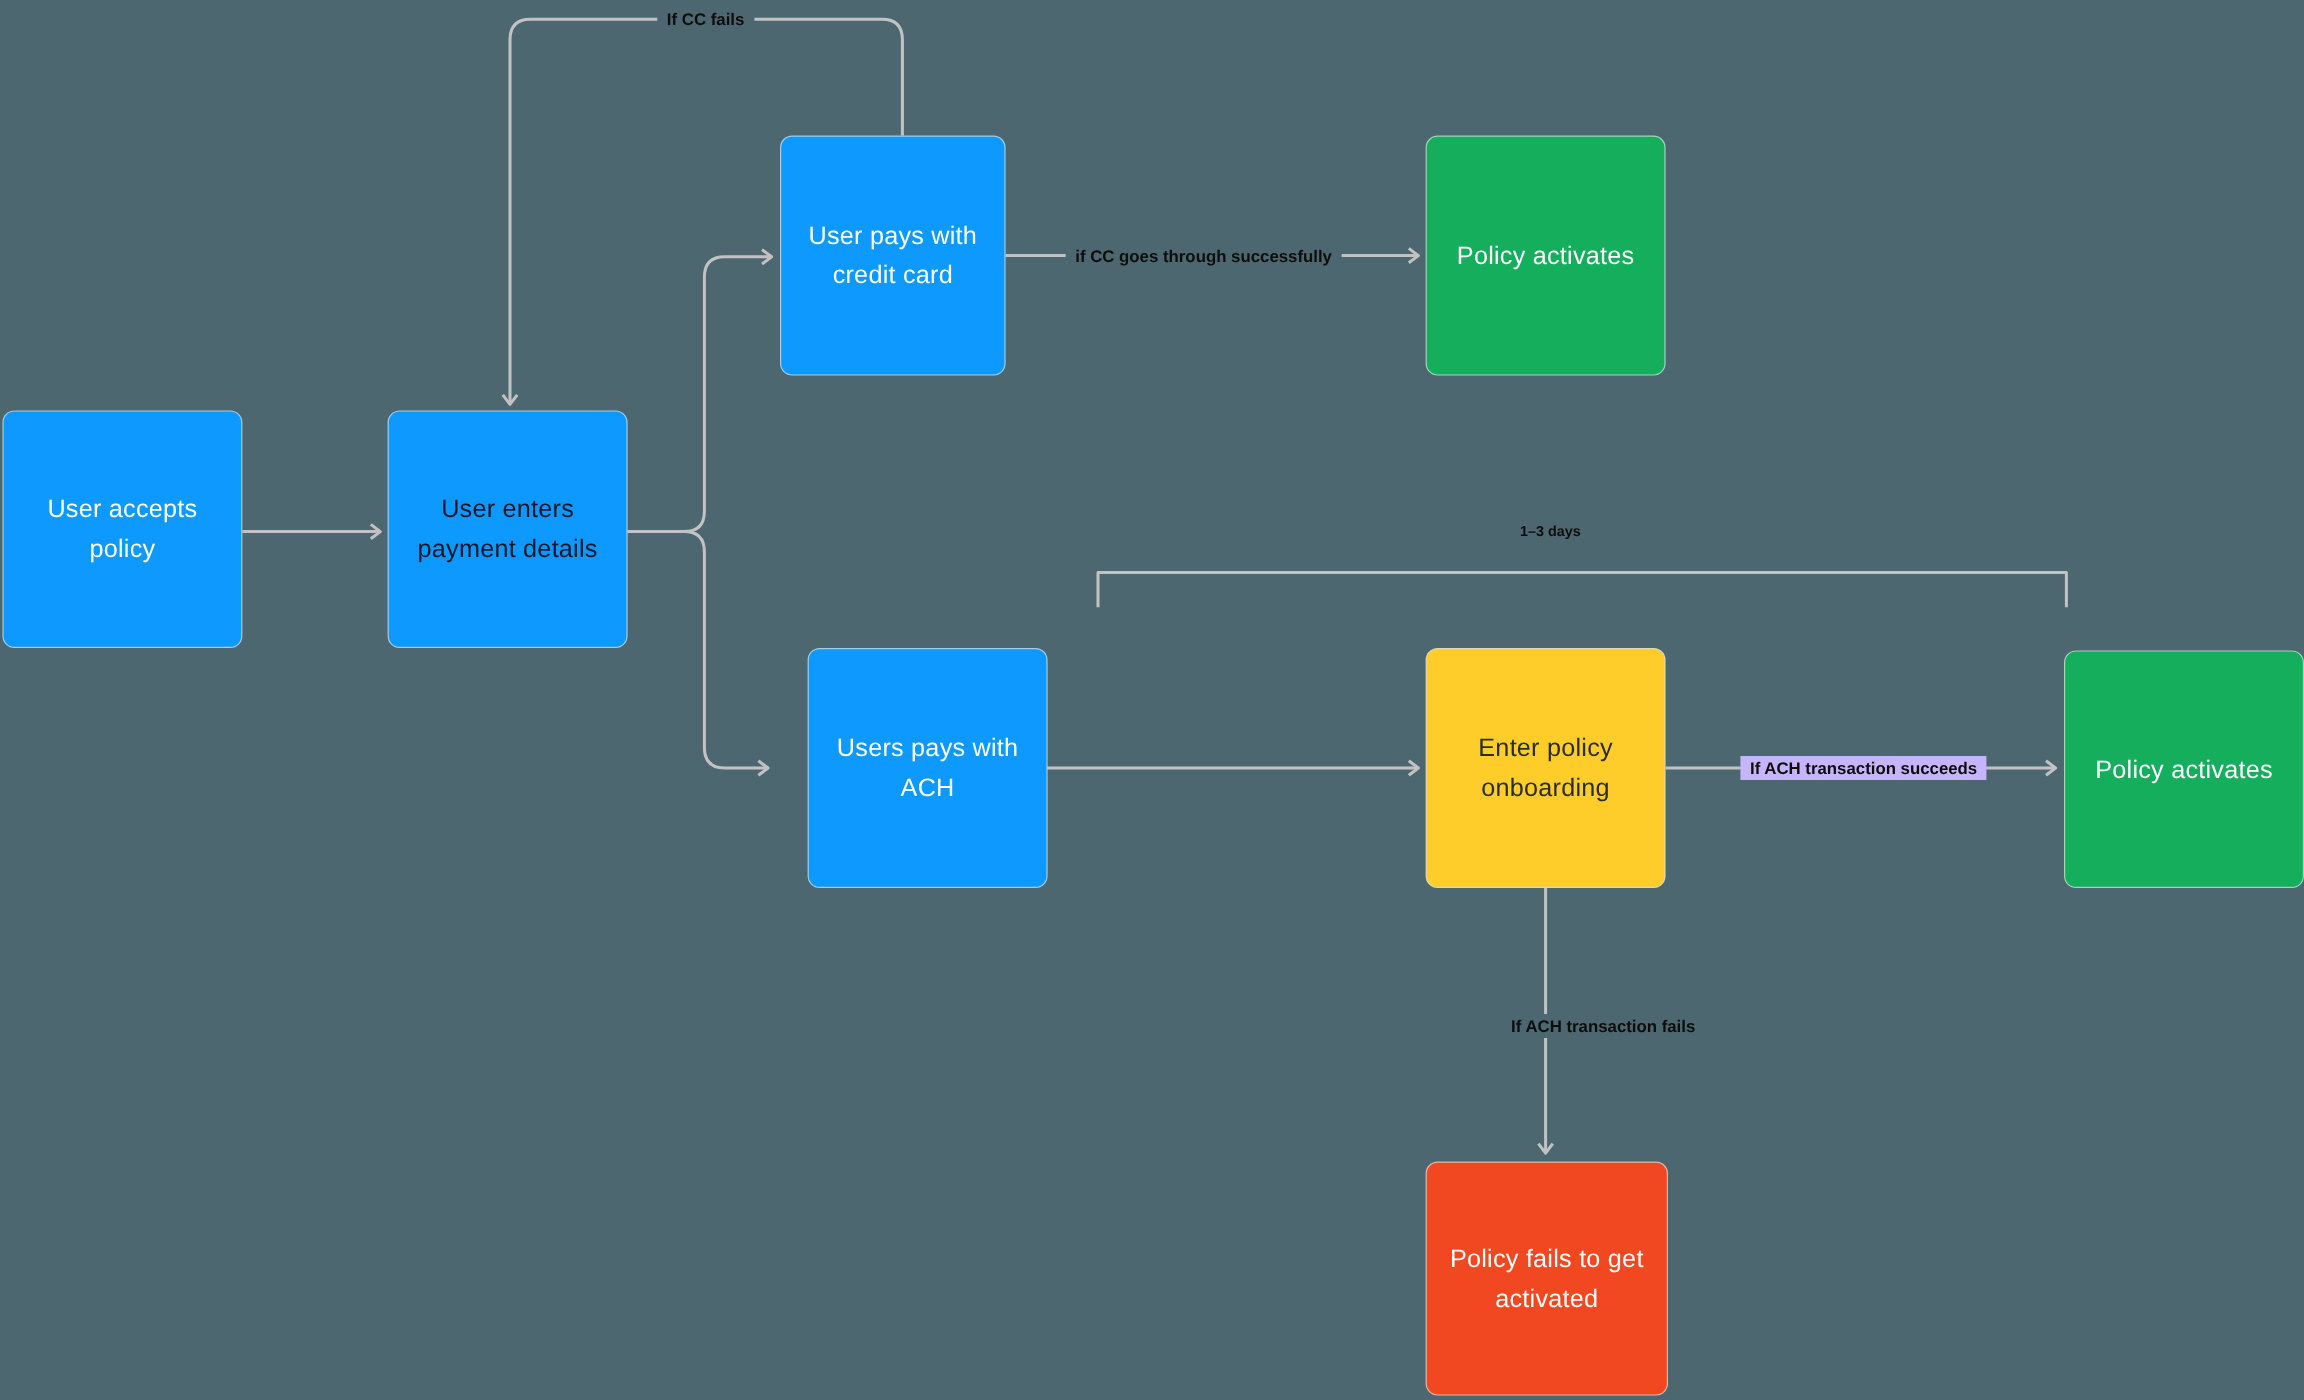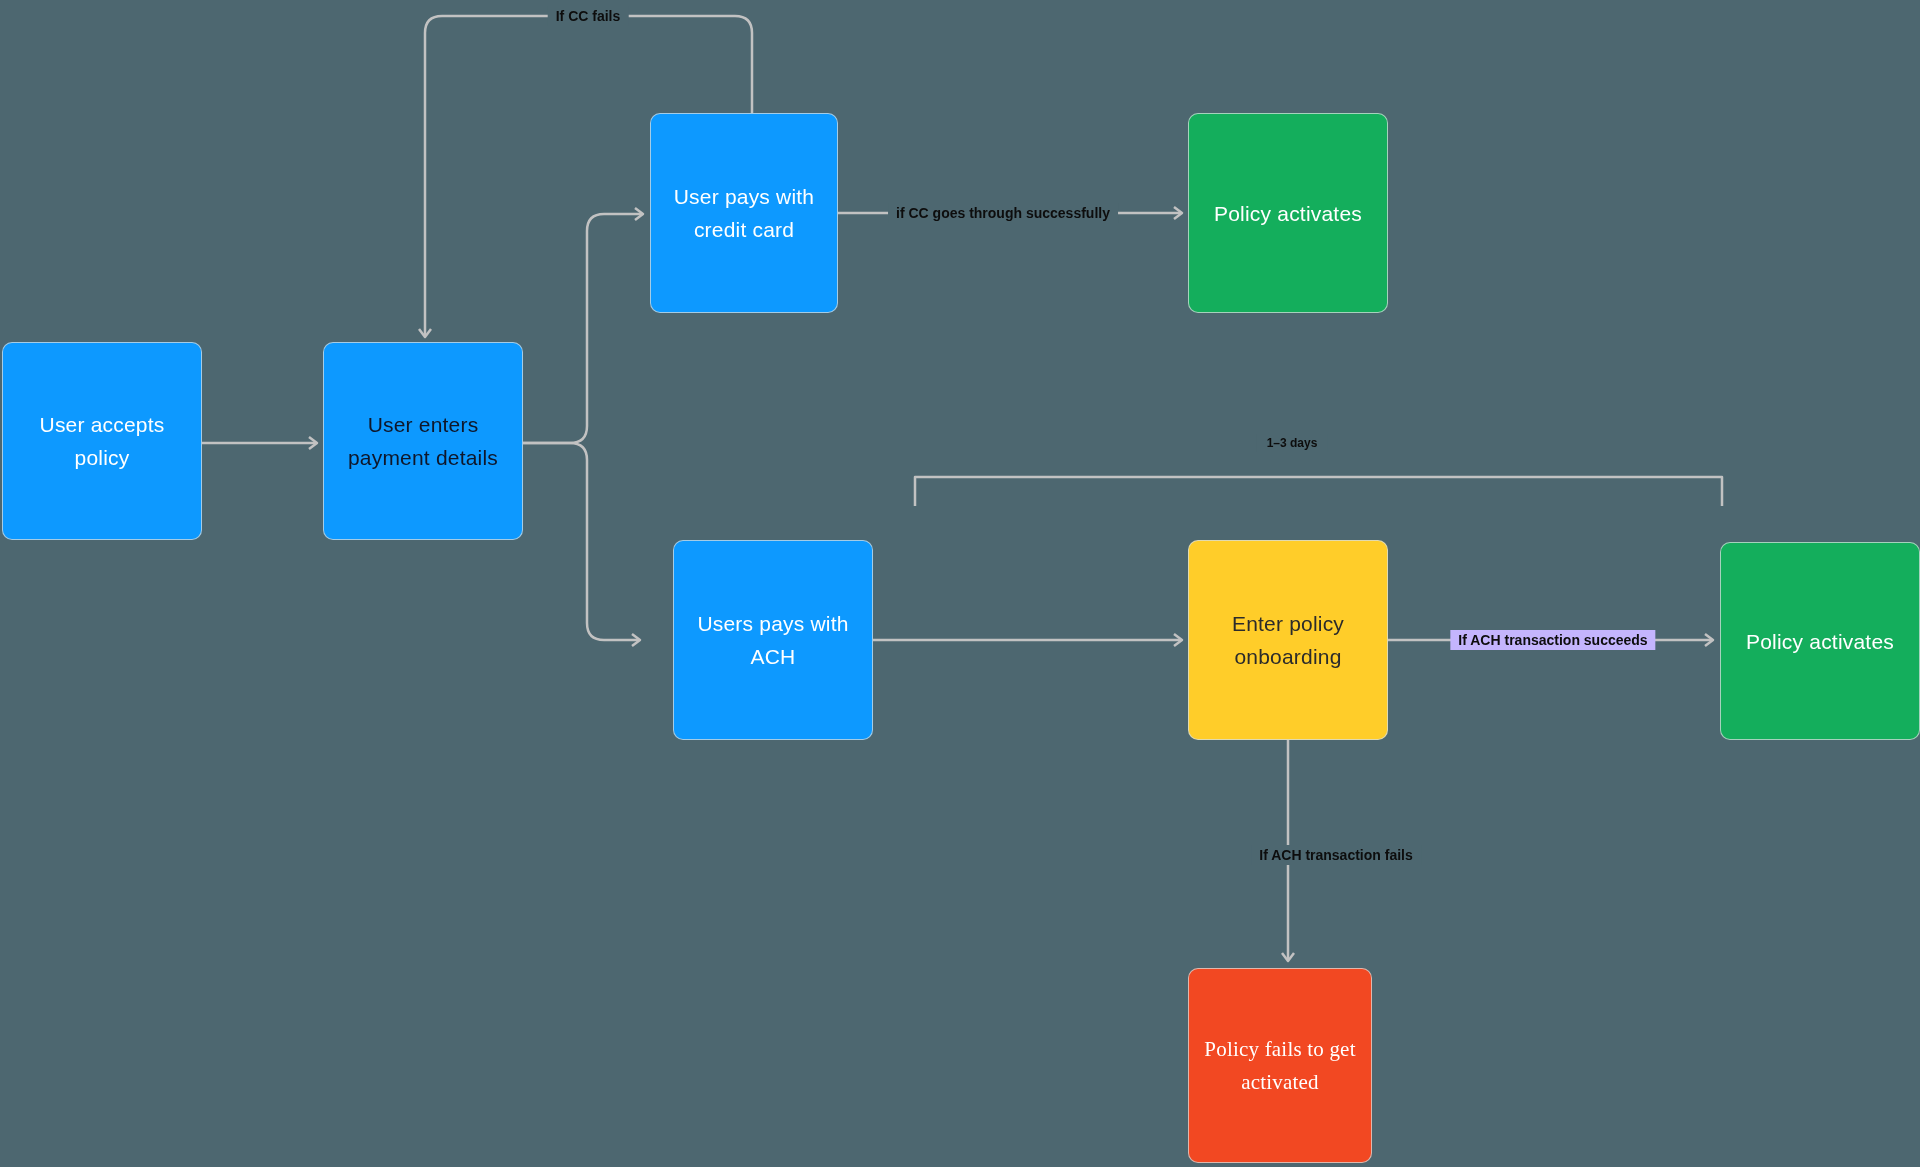--- a/index.html
+++ b/index.html
@@ -51,21 +51,21 @@
     padding: 2px 10px;
   }
   
   .n-accept          { left: 2px;    top: 342px; width: 200px; height: 198px; justify-content: flex-end; }
   .n-enter-payment   { left: 323px;  top: 342px; width: 200px; height: 198px; }
   .n-pay-cc          { left: 650px;  top: 113px; width: 188px; height: 200px; }
   .n-activate-cc     { left: 1188px; top: 113px; width: 200px; height: 200px; }
   .n-pay-ach         { left: 647px;  top: 540px; width: 200px; height: 200px; margin-left: 26px; }
   .n-onboarding      { left: 1188px; top: 540px; width: 200px; height: 200px; }
   .n-activate-ach    { left: 1720px; top: 542px; width: 200px; height: 198px; }
-  .n-policy-fails    { left: 1188px; top: 968px; width: 184px; height: 195px; font-family: Liberation Serif, serif; }
+  .n-policy-fails    { left: 1188px; top: 968px; width: 202px; height: 195px; }
   
   .l-cc-fails     { left: 588px;  top: 16px;  }
   .l-cc-success   { left: 1003px; top: 213px; }
   .l-ach-succeeds { left: 1553px; top: 640px; }
   .l-ach-fails    { left: 1336px; top: 855px; }
   .l-duration     { left: 1292px; top: 443px; }
 </style>
 </head>
 <body>
 

